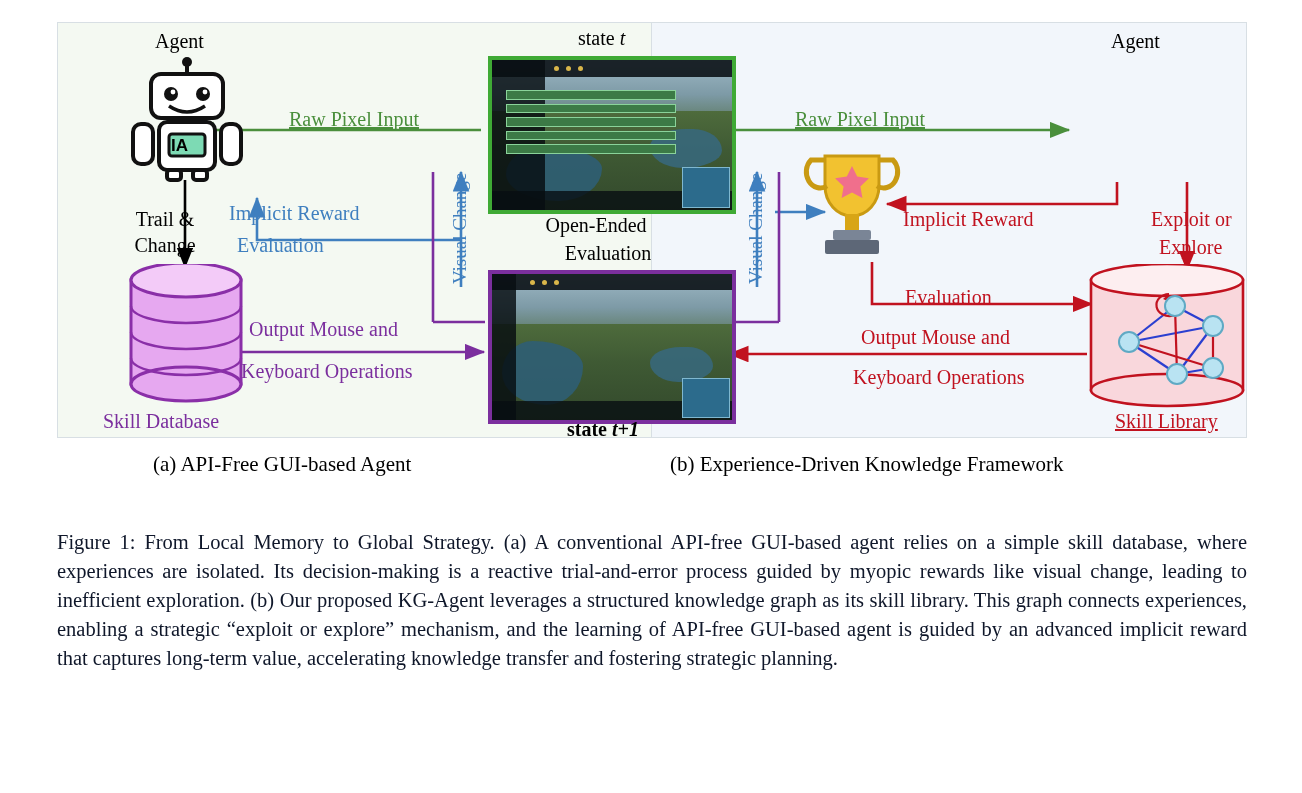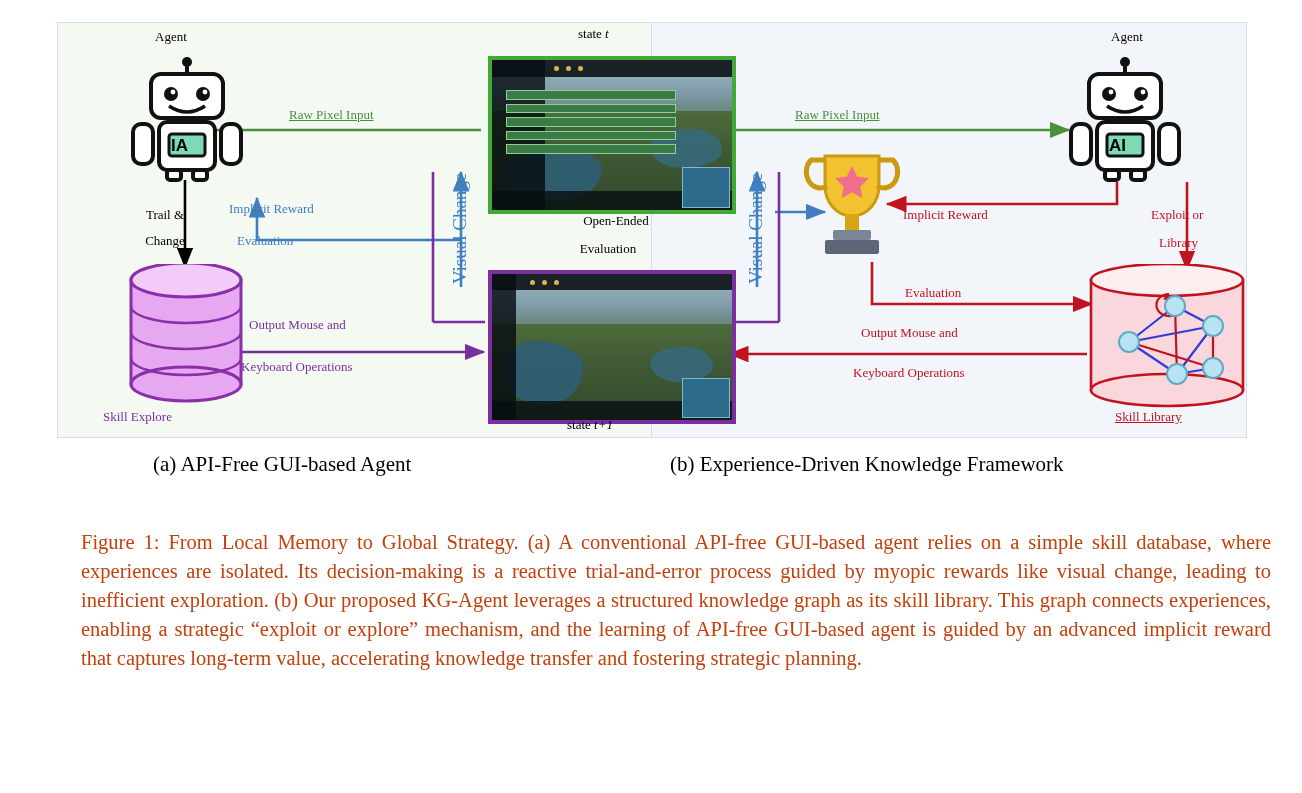--- a/index.html
+++ b/index.html
@@ -46,21 +46,21 @@
     line-height: 1.15;
   }
 
   
   .t-black  { color: #000000; }
   .t-green  { color: #4a8f3c; text-decoration: underline; }
   .t-blue   { color: #3f7fbf; }
   .t-purple { color: #7b2f9e; }
   .t-red    { color: #c1121f; }
 
-  .fs20 { font-size: 13px; }
+  .fs20 { font-size: 20px; }
   .fs19 { font-size: 19px; }
   .fs17 { font-size: 17px; }
 
   .center { text-align: center; }
 
   
   .vert {
     transform-origin: 0 0;
     transform: rotate(-90deg);
   }
@@ -176,23 +176,22 @@
     white-space: nowrap;
   }
 
   #caption {
     position: absolute;
     left: 57px;
     top: 528px;
     width: 1190px;
     font-size: 20.5px;
     line-height: 1.42;
-    color: #c2410c;
+    color: #0f172a;
     text-align: justify;
-    margin-left: 24px;
   }
 </style>
 </head>
 <body>
 
 <div id="figure-wrap">
 
   <div class="panel panel-left"></div>
   <div class="panel panel-right"></div>
 
@@ -287,21 +286,21 @@
     <svg viewBox="0 0 122 140" width="122" height="140">
       <rect x="6" y="16" width="110" height="104" fill="#e6a8f0" stroke="#8a2fa8" stroke-width="3"></rect>
       <ellipse cx="61" cy="120" rx="55" ry="17" fill="#e6a8f0" stroke="#8a2fa8" stroke-width="3"></ellipse>
       <ellipse cx="61" cy="16" rx="55" ry="17" fill="#f3cbf8" stroke="#8a2fa8" stroke-width="3"></ellipse>
       <path d="M6,42 a55,17 0 0 0 110,0" fill="none" stroke="#8a2fa8" stroke-width="2.4"></path>
       <path d="M6,68 a55,17 0 0 0 110,0" fill="none" stroke="#8a2fa8" stroke-width="2.4"></path>
       <path d="M6,94 a55,17 0 0 0 110,0" fill="none" stroke="#8a2fa8" stroke-width="2.4"></path>
     </svg>
   </div>
 
-  <div class="lbl fs20 t-purple" style="left:46px; top:388px;">Skill Explore</div>
+  <div class="lbl fs20 t-purple" style="left:46px; top:388px;">Skill Database</div>
 
   <div class="lbl fs20 t-purple" style="left:192px; top:296px;">Output Mouse and</div>
   <div class="lbl fs20 t-purple" style="left:184px; top:338px;">Keyboard Operations</div>
 
   <div class="lbl fs20 t-black" style="left:521px; top:5px;">
     <span>state <i>t</i></span>
   </div>
 
   <div class="game game-green" style="left:431px; top:34px; width:240px; height:150px;">
     <div class="game-inner">
@@ -317,62 +316,43 @@
       <div class="hud-chip" style="top:38%"></div>
       <div class="hud-chip" style="top:47%"></div>
       <div class="hud-chip" style="top:56%"></div>
       <div class="hud-dot" style="left:26%; top:4%"></div>
       <div class="hud-dot" style="left:31%; top:4%"></div>
       <div class="hud-dot" style="left:36%; top:4%"></div>
       <div class="minimap"></div>
     </div>
   </div>
 
-  <div class="lbl fs20 t-black center" style="left:479px; top:192px; width:160px;">Open-Ended</div>
+  <div class="lbl fs20 t-black center" style="left:459px; top:192px; width:160px;">Open-Ended</div>
   <div class="lbl fs20 t-black center" style="left:471px; top:220px; width:160px;">Evaluation</div>
 
   <div class="game game-purple" style="left:431px; top:248px; width:240px; height:146px;">
     <div class="game-inner">
       <div class="sky"></div>
       <div class="land"></div>
       <div class="water" style="left:4%; bottom:10%; width:34%; height:44%;"></div>
       <div class="water2" style="right:8%; top:50%; width:26%; height:24%;"></div>
       <div class="hud-left" style="width:10%"></div>
       <div class="hud-top"></div>
       <div class="hud-bottom"></div>
       <div class="hud-dot" style="left:16%; top:4%"></div>
       <div class="hud-dot" style="left:21%; top:4%"></div>
       <div class="hud-dot" style="left:26%; top:4%"></div>
       <div class="minimap"></div>
     </div>
   </div>
 
-  <div class="lbl fs20 t-black" style="left:510px; top:396px;">state <i>t+1</i></div>
+  <div class="lbl fs20 t-black" style="left:510px; top:396px;font-weight:bold;">state <i>t+1</i></div>
 
   <div class="lbl fs20 t-black" style="left:1054px; top:8px;">Agent</div>
 
-  <div class="robot" style="left:1006px; top:34px; width:124px; height:126px;">
-    <svg viewBox="0 0 124 126" width="124" height="126">
-      <circle cx="62" cy="6" r="5" fill="#111"></circle>
-      <rect x="60" y="10" width="4" height="10" fill="#111"></rect>
-      <rect x="26" y="18" width="72" height="44" rx="10" fill="#fff" stroke="#111" stroke-width="4"></rect>
-      <circle cx="46" cy="38" r="7" fill="#111"></circle>
-      <circle cx="78" cy="38" r="7" fill="#111"></circle>
-      <circle cx="48" cy="36" r="2.4" fill="#fff"></circle>
-      <circle cx="80" cy="36" r="2.4" fill="#fff"></circle>
-      <path d="M44,50 q18,12 36,0" stroke="#111" stroke-width="3.5" fill="none"></path>
-      <rect x="34" y="66" width="56" height="48" rx="8" fill="#fff" stroke="#111" stroke-width="4"></rect>
-      <rect x="44" y="78" width="36" height="22" rx="3" fill="#7ddab4" stroke="#111" stroke-width="3"></rect>
-      <rect x="8" y="68" width="20" height="40" rx="8" fill="#fff" stroke="#111" stroke-width="4"></rect>
-      <rect x="96" y="68" width="20" height="40" rx="8" fill="#fff" stroke="#111" stroke-width="4"></rect>
-      <rect x="42" y="114" width="14" height="10" rx="3" fill="#fff" stroke="#111" stroke-width="4"></rect>
-      <rect x="68" y="114" width="14" height="10" rx="3" fill="#fff" stroke="#111" stroke-width="4"></rect>
-    </svg>
-    <div class="lbl fs17 t-black" style="left:46px; top:80px; font-weight:bold; font-family:'Liberation Sans',sans-serif;">AI</div>
-  </div>
 
   <div class="lbl fs20 t-green" style="left:738px; top:86px;">Raw Pixel Input</div>
 
   <div class="lbl fs19 t-blue vert" style="left:688px; top:262px;">Visual Change</div>
 
   <div class="trophy" style="left:740px; top:124px; width:110px; height:116px;">
     <svg viewBox="0 0 110 116" width="110" height="116">
       <path d="M28,10 h54 v30 a27,30 0 0 1 -54,0 z" fill="#f2c230" stroke="#c99a12" stroke-width="3"></path>
       <path d="M28,14 h-14 a14,16 0 0 0 16,26" fill="none" stroke="#c99a12" stroke-width="5"></path>
       <path d="M82,14 h14 a14,16 0 0 1 -16,26" fill="none" stroke="#c99a12" stroke-width="5"></path>
@@ -381,21 +361,21 @@
       <rect x="36" y="84" width="38" height="10" rx="2" fill="#7a8596"></rect>
       <rect x="28" y="94" width="54" height="14" rx="2" fill="#5d6777"></rect>
     </svg>
   </div>
 
   <div class="lbl fs20 t-red" style="left:846px; top:186px;">Implicit Reward</div>
 
   <div class="lbl fs20 t-red" style="left:848px; top:264px;">Evaluation</div>
 
   <div class="lbl fs20 t-red" style="left:1094px; top:186px;">Exploit or</div>
-  <div class="lbl fs20 t-red" style="left:1102px; top:214px;">Library</div>
+  <div class="lbl fs20 t-red" style="left:1102px; top:214px;">Explore</div>
 
   <div class="lbl fs20 t-red" style="left:804px; top:304px;">Output Mouse and</div>
   <div class="lbl fs20 t-red" style="left:796px; top:344px;">Keyboard Operations</div>
 
   <div class="cyl" style="left:1028px; top:242px; width:164px; height:146px;">
     <svg viewBox="0 0 164 146" width="164" height="146">
       <rect x="6" y="16" width="152" height="110" fill="#f9d7dc" stroke="#c1121f" stroke-width="2.6"></rect>
       <ellipse cx="82" cy="126" rx="76" ry="16" fill="#f9d7dc" stroke="#c1121f" stroke-width="2.6"></ellipse>
       <ellipse cx="82" cy="16" rx="76" ry="16" fill="#fdeef0" stroke="#c1121f" stroke-width="2.6"></ellipse>
 

